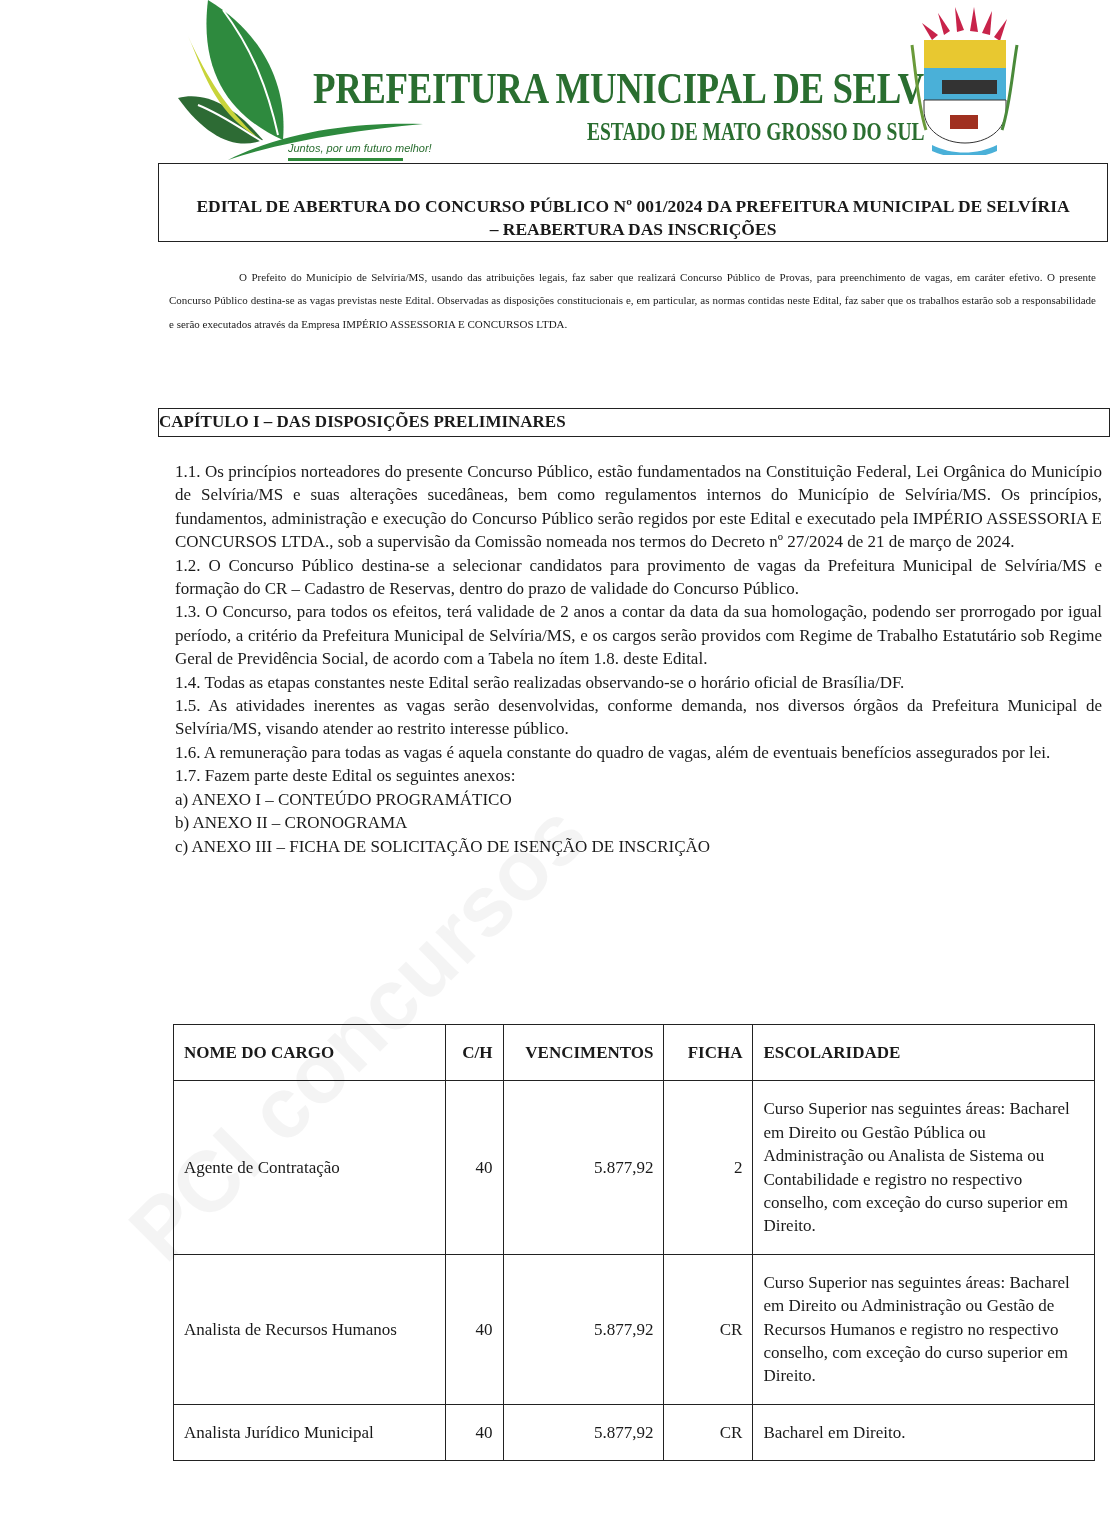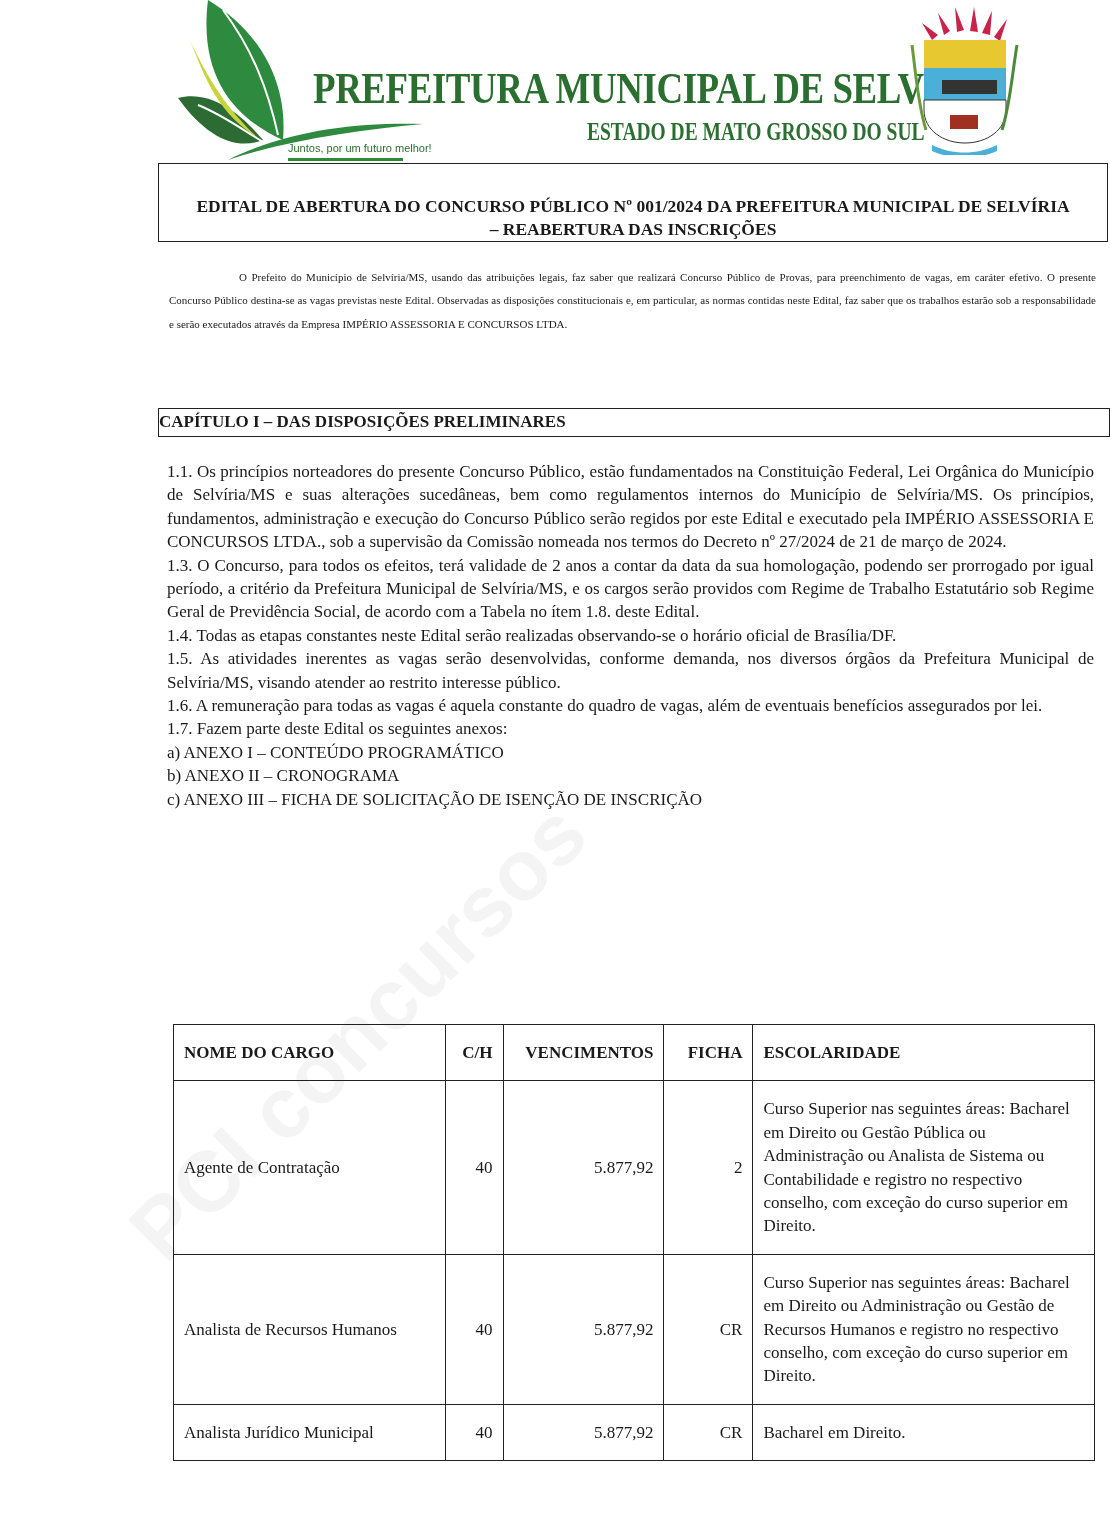--- a/index.html
+++ b/index.html
@@ -8,38 +8,38 @@
 
   .header { position: absolute; left: 160px; top: 0; width: 950px; height: 165px; }
   .leaf-logo { position: absolute; left: 8px; top: 0; width: 260px; height: 165px; }
   .brand-title { position: absolute; left: 153px; top: 62px; font-family: "Liberation Serif", serif;
                  font-weight: bold; color: #2a6e30; font-size: 45px; letter-spacing: -0.5px;
                  transform: scaleX(0.82); transform-origin: left top; white-space: nowrap; }
   .brand-sub { position: absolute; left: 427px; top: 118px; font-family: "Liberation Serif", serif;
                font-weight: bold; color: #2a6e30; font-size: 25px; transform: scaleX(0.78);
                transform-origin: left top; white-space: nowrap; }
   .slogan { position: absolute; left: 128px; top: 142px; font-size: 11px; color: #2a6e30;
-            font-family: "Liberation Sans", sans-serif; }
+            font-family: "Liberation Sans", sans-serif; font-style: italic; }
   .slogan-line { position: absolute; left: 128px; top: 158px; width: 115px; height: 3px; background: #2e8a3a; }
   .crest { position: absolute; left: 742px; top: 5px; width: 125px; height: 150px; }
 
   .title-box { position: absolute; left: 158px; top: 163px; width: 950px; height: 79px;
                border: 1.5px solid #222; box-sizing: border-box; display: flex; align-items: flex-end;
                justify-content: center; text-align: center; }
   .title-text { font-weight: bold; font-size: 17.5px; line-height: 23px; width: 880px; }
 
   .para { position: absolute; left: 169px; width: 927px; font-size: 11px; line-height: 23.4px;
           text-align: justify; margin: 0; }
   .intro { top: 266px; text-indent: 70px; }
 
   .chapter-box { position: absolute; left: 158px; top: 408px; width: 952px; height: 29px;
                  border: 1.5px solid #222; box-sizing: border-box; 
                  font-weight: bold; font-size: 17px; line-height: 26px; }
 
-  .items { position: absolute; left: 167px; top: 460px; width: 927px; font-size: 17px; line-height: 23.4px; }
+  .items { position: absolute; left: 175px; top: 460px; width: 927px; font-size: 17px; line-height: 23.4px; }
   .items p { margin: 0; text-align: justify; }
   .items .gap { height: 23.4px; }
 
   table.vagas { position: absolute; left: 173px; top: 1024px; width: 922px; border-collapse: collapse;
                 font-size: 17px; line-height: 23.4px; }
   table.vagas th, table.vagas td { border: 1.5px solid #222; padding: 16px 10px; vertical-align: middle; }
   table.vagas th { text-align: left; font-weight: bold; height: 23px; }
   table.vagas th.c, table.vagas td.c { text-align: right; margin-left: 8px; }
   table.vagas td.esc { vertical-align: top; }
 
@@ -86,20 +86,21 @@
 <div class="title-box">
   <div class="title-text">EDITAL DE ABERTURA DO CONCURSO PÚBLICO Nº 001/2024 DA PREFEITURA MUNICIPAL DE SELVÍRIA – REABERTURA DAS INSCRIÇÕES</div>
 </div>
 
 <p class="para intro">O Prefeito do Município de Selvíria/MS, usando das atribuições legais, faz saber que realizará Concurso Público de Provas, para preenchimento de vagas, em caráter efetivo. O presente Concurso Público destina-se as vagas previstas neste Edital.  Observadas as disposições constitucionais e, em particular, as normas contidas neste Edital, faz saber que os trabalhos estarão sob a responsabilidade e serão executados através da Empresa IMPÉRIO ASSESSORIA E CONCURSOS LTDA.</p>
 
 <div class="chapter-box">CAPÍTULO I – DAS DISPOSIÇÕES PRELIMINARES</div>
 
 <div class="items">
   <p>1.1. Os princípios norteadores do presente Concurso Público, estão fundamentados na Constituição Federal, Lei Orgânica do Município de Selvíria/MS e suas alterações sucedâneas, bem como regulamentos internos do Município de Selvíria/MS. Os princípios, fundamentos, administração e execução do Concurso Público serão regidos por este Edital e executado pela IMPÉRIO ASSESSORIA E CONCURSOS LTDA., sob a supervisão da Comissão nomeada nos termos do Decreto nº 27/2024 de 21 de março de 2024.</p>
+  <p>1.2. O Concurso Público destina-se a selecionar candidatos para provimento de vagas da Prefeitura Municipal de Selvíria/MS e formação do CR – Cadastro de Reservas, dentro do prazo de validade do Concurso Público.</p>
   <p>1.3. O Concurso, para todos os efeitos, terá validade de 2 anos a contar da data da sua homologação, podendo ser prorrogado por igual período, a critério da Prefeitura Municipal de Selvíria/MS, e os cargos serão providos com Regime de Trabalho Estatutário sob Regime Geral de Previdência Social, de acordo com a Tabela no ítem 1.8. deste Edital.</p>
   <p>1.4. Todas as etapas constantes neste Edital serão realizadas observando-se o horário oficial de Brasília/DF.</p>
   <p>1.5. As atividades inerentes as vagas serão desenvolvidas, conforme demanda, nos diversos órgãos da Prefeitura Municipal de Selvíria/MS, visando atender ao restrito interesse público.</p>
   <p>1.6. A remuneração para todas as vagas é aquela constante do quadro de vagas, além de eventuais benefícios assegurados por lei.</p>
   <p>1.7. Fazem parte deste Edital os seguintes anexos:</p>
   <p>a) ANEXO I – CONTEÚDO PROGRAMÁTICO</p>
   <p>b) ANEXO II – CRONOGRAMA</p>
   <p>c) ANEXO III – FICHA DE SOLICITAÇÃO DE ISENÇÃO DE INSCRIÇÃO</p>
   <div class="gap"></div>
 </div>

